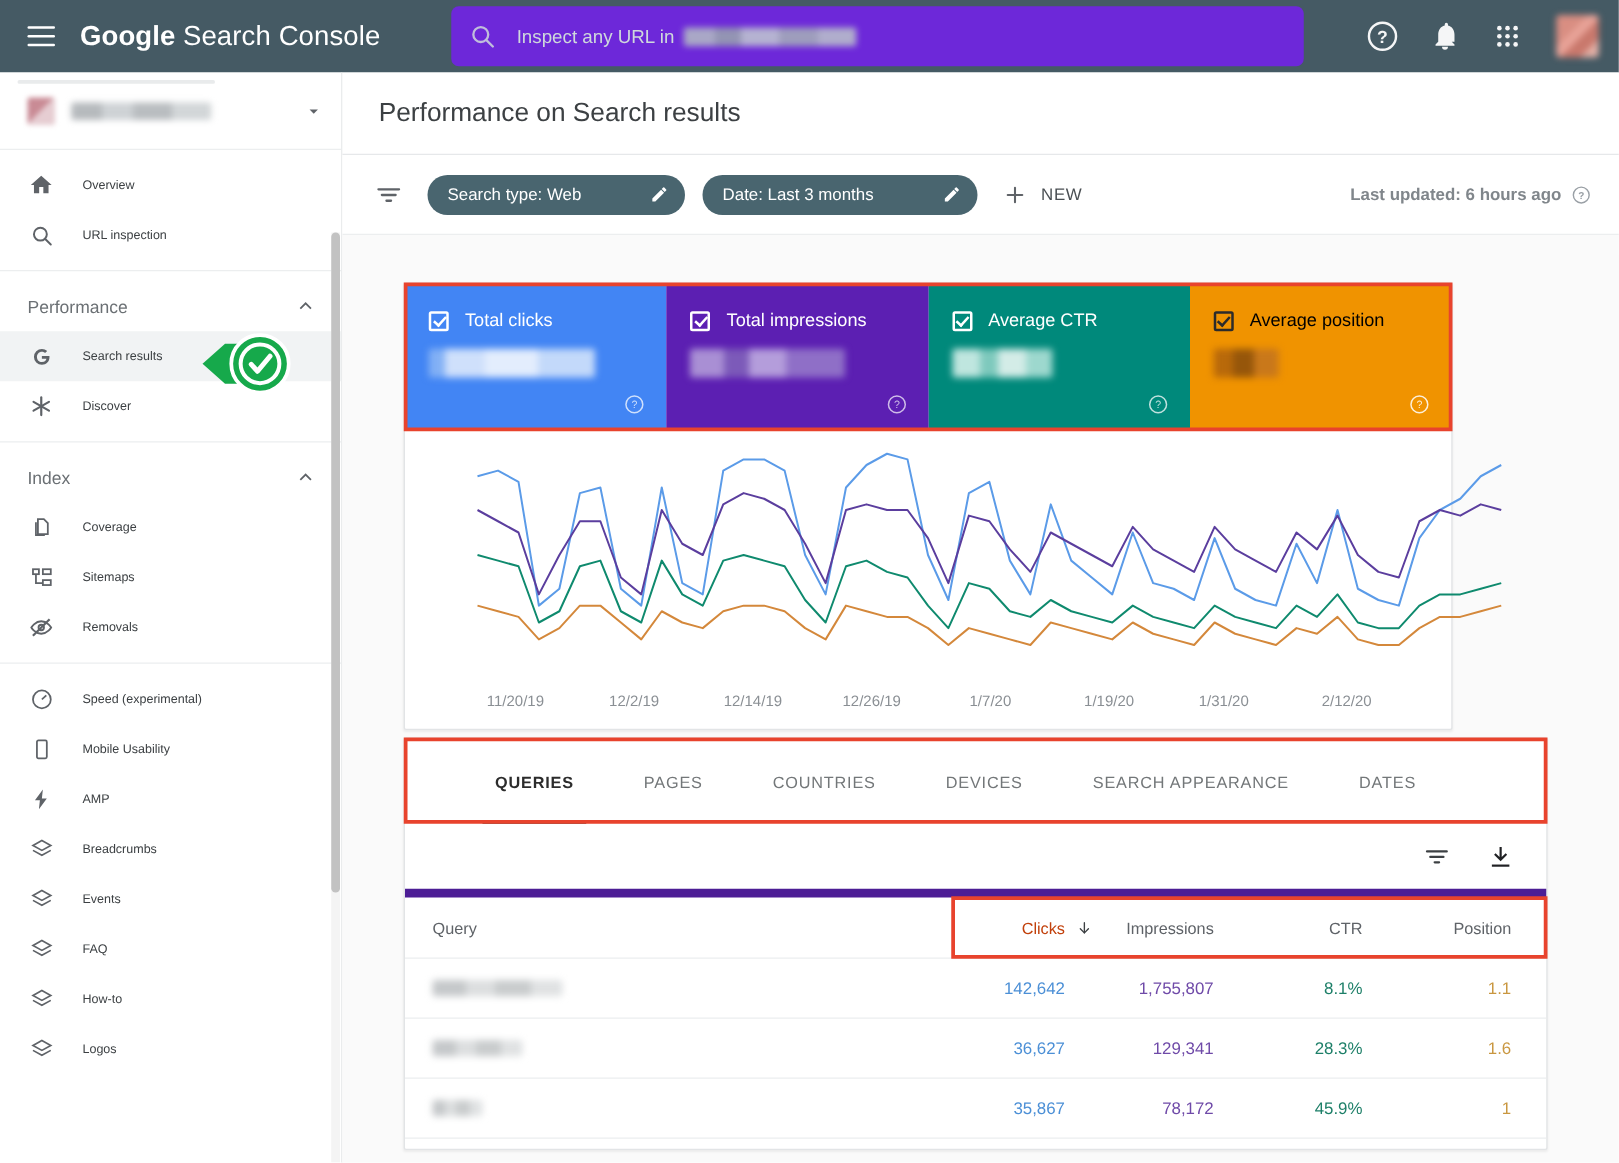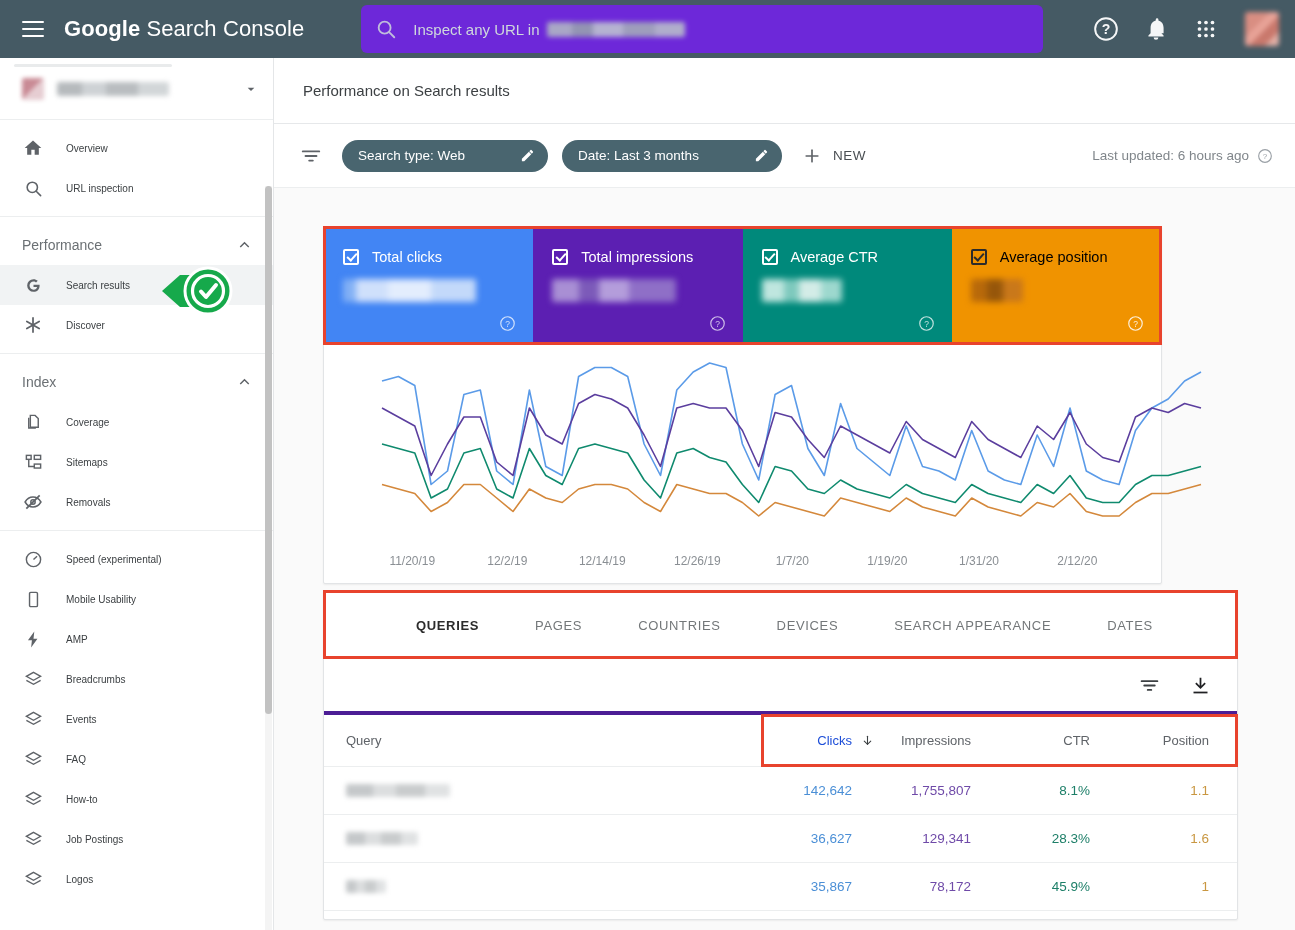--- a/index.html
+++ b/index.html
@@ -90,38 +90,38 @@
   
   .callout {
     position: absolute; left: 160px; top: 263px; width: 76px; height: 56px; z-index: 30;
     pointer-events: none;
   }
 
   
   .main { position: absolute; top: 58px; left: 274px; width: 1021px; height: 872px; background: #fff; }
   .page-title {
     height: 66px; display: flex; align-items: center; padding-left: 29px;
-    font-size: 15px; color: #3c4043; border-bottom: 1px solid #e6e8ea;
+    font-size: 21px; color: #3c4043; border-bottom: 1px solid #e6e8ea;
   }
   .filterbar {
     height: 64px; display: flex; align-items: center; padding-left: 26px;
     border-bottom: 1px solid #eceeef; background: #fff;
   }
   .fbar-icon { width: 22px; height: 22px; cursor: pointer; margin-right: 20px; }
   .chip {
     height: 32px; border-radius: 16px; background: #49656f; color: #fff;
     display: inline-flex; align-items: center; padding: 0 13px 0 16px;
     font-size: 13.5px; margin-right: 14px; cursor: pointer; white-space: nowrap; gap: 44px;
   }
   .chip .pen { margin-left: 11px; }
   .newbtn { display: inline-flex; align-items: center; cursor: pointer; margin-left: 6px; }
   .newbtn .plus { width: 20px; height: 20px; margin-right: 11px; }
   .newbtn .nl { font-size: 13.5px; color: #4a4f53; letter-spacing: .5px; }
   .lastupd { margin-left: auto; margin-right: 22px; display: flex; align-items: center;
-    font-size: 13.5px; color: #80868b; white-space: nowrap; }
+    font-size: 13.5px; color: #80868b; white-space: nowrap; font-weight: bold; }
   .lastupd .qm { margin-left: 8px; }
 
   .content { position: relative; height: 742px; background: #fafafa; overflow: hidden; }
 
   
   .chartcard {
     position: absolute; left: 49px; top: 24px; width: 839px; height: 358px;
     background: #fff; border: 1px solid #e2e4e6; border-radius: 2px;
     box-shadow: 0 1px 2px rgba(0,0,0,.06);
     margin-top: 14px;
@@ -152,49 +152,49 @@
   .plot { position: relative; height: 240px; }
   .xaxis { position: absolute; left: 0; right: 0; bottom: 12px; height: 18px; }
   .xtick { position: absolute; font-size: 12px; color: #8a8f94; transform: translateX(-50%); white-space: nowrap; }
 
   
   .tablecard {
     position: absolute; left: 49px; top: 402px; width: 915px; height: 330px;
     background: #fff; border: 1px solid #e2e4e6; border-radius: 2px;
     box-shadow: 0 1px 2px rgba(0,0,0,.06);
   }
-  .tabs { height: 68px; display: flex; align-items: center; position: relative; padding-left: 64px; }
+  .tabs { height: 68px; display: flex; align-items: center; position: relative; padding-left: 44px; }
   .tabs::after {
     content: ""; position: absolute; left: -1px; top: -1px; right: -1px; bottom: 0;
     border: 3px solid #e8432d; pointer-events: none;
   }
   .tab {
     height: 68px; display: flex; align-items: center; justify-content: center;
     font-size: 13px; color: #737779; letter-spacing: .65px; cursor: pointer;
     padding: 0 28px; position: relative;
   }
   .tab.active { color: #2c2c2c; font-weight: 700; }
   .tab.active::after {
     content: ""; position: absolute; left: 18px; right: 18px; bottom: 0; height: 3px; background: #2c2c2c;
   }
   .tabtools { height: 52px; display: flex; align-items: center; justify-content: flex-end;
     padding-right: 26px; }
   .tabtools .tt { margin-left: 30px; cursor: pointer; }
 
   .thead {
-    height: 56px; display: flex; align-items: center; border-top: 4px solid #4c1d95;
+    height: 56px; display: flex; align-items: center; border-top: 7px solid #4c1d95;
     border-bottom: 1px solid #eceeef; position: relative;
   }
   .thead::after {
     content: ""; position: absolute; left: 437px; top: -1px; right: -1px; bottom: -1px;
     border: 3px solid #e8432d; pointer-events: none;
   }
   .c-query { width: 437px; padding-left: 22px; font-size: 13px; color: #5f6368; }
   .c-num { flex: 1 1 0; text-align: right; font-size: 13px; color: #5f6368; padding-right: 28px; }
-  .c-num.sorted { color: #1d4ed8; position: relative; text-align: right; }
+  .c-num.sorted { color: #c2410c; position: relative; text-align: right; }
   .c-num.sorted .arrow { position: absolute; left: 8px; top: 1px; }
 
   .trow { height: 48px; display: flex; align-items: center; border-bottom: 1px solid #eceeef; }
   .qcell { width: 437px; padding-left: 22px; }
   .qblur { height: 13px; border-radius: 2px; filter: blur(2.8px);
     background: linear-gradient(90deg,#c5c8ca 0 26%,#dcdedf 26% 48%,#c9cccd 48% 76%,#e0e2e3 76% 100%); }
   .vcell { flex: 1 1 0; text-align: right; font-size: 13.5px; padding-right: 28px; }
   .v-clicks { color: #4b8fd6; }
   .v-impr { color: #6f4aa8; }
   .v-ctr { color: #1d7f68; }
@@ -402,29 +402,20 @@
         </span>
         <span class="lbl">How-to</span>
       </div>
       <div class="nav-item">
         <span class="ico">
           <svg width="19" height="19" viewBox="0 0 24 24" fill="none" stroke="#5f6368" stroke-width="1.7">
               <path d="M12 3l9 5-9 5-9-5z"></path>
               <path d="M3 13l9 5 9-5"></path>
             </svg>
         </span>
-        <span class="lbl">Job Postings</span>
-      </div>
-      <div class="nav-item">
-        <span class="ico">
-          <svg width="19" height="19" viewBox="0 0 24 24" fill="none" stroke="#5f6368" stroke-width="1.7">
-              <path d="M12 3l9 5-9 5-9-5z"></path>
-              <path d="M3 13l9 5 9-5"></path>
-            </svg>
-        </span>
         <span class="lbl">Logos</span>
       </div>
     </div>
 
     <div class="sb-track"></div>
     <div class="sb-thumb"></div>
   </div>
 </div>
 
 <svg class="callout" viewBox="0 0 76 56">

